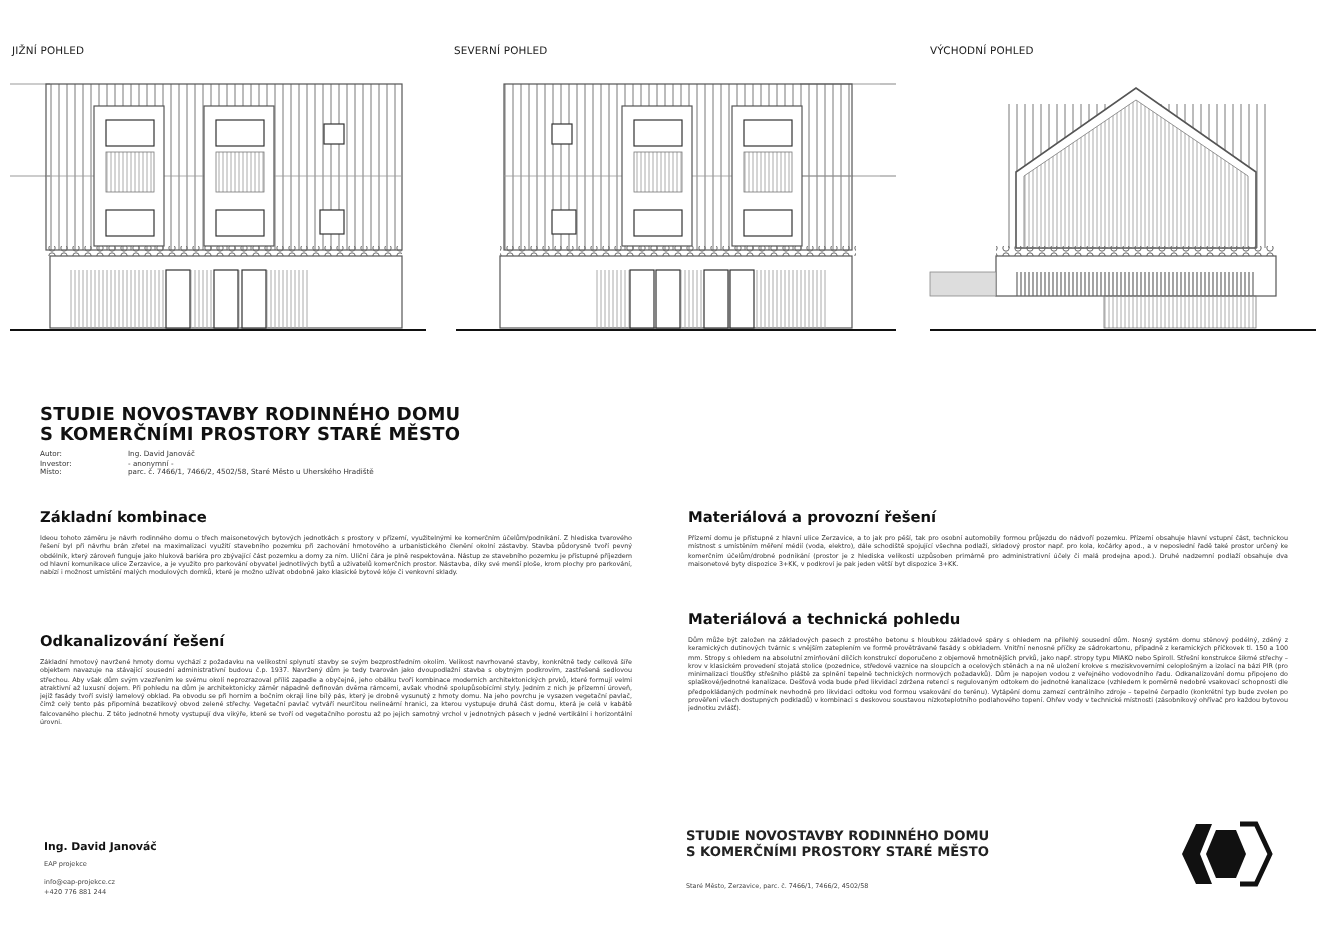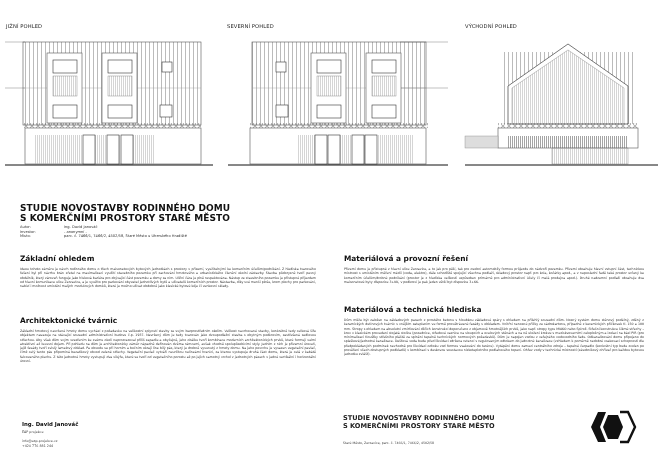--- a/index.html
+++ b/index.html
@@ -150,30 +150,30 @@
   <div class="meta-row">
     <span class="meta-key">Investor:</span>
     <span>- anonymní -</span>
   </div>
   <div class="meta-row">
     <span class="meta-key">Místo:</span>
     <span>parc. č. 7466/1, 7466/2, 4502/58, Staré Město u Uherského Hradiště</span>
   </div>
 </div>
 
-<div class="section-heading" style="left:20px; top:254px">Základní ohledem</div>
+<div class="section-heading" style="left:20px; top:254px">Základní kombinace</div>
 <div class="para" style="left:20px; top:267px; height:34px; overflow:hidden">Ideou tohoto záměru je návrh rodinného domu o třech maisonetových bytových jednotkách s prostory v přízemí, využitelnými ke komerčním účelům/podnikání. Z hlediska tvarového řešení byl při návrhu brán zřetel na maximalizaci využití stavebního pozemku při zachování hmotového a urbanistického členění okolní zástavby. Stavba půdorysně tvoří pevný obdélník, který zároveň funguje jako hluková bariéra pro zbývající část pozemku a domy za ním. Uliční čára je plně respektována. Nástup ze stavebního pozemku je přístupné příjezdem od hlavní komunikace ulice Zerzavice, a je využito pro parkování obyvatel jednotlivých bytů a uživatelů komerčních prostor. Nástavba, díky své menší ploše, krom plochy pro parkování, nabízí i možnost umístění malých modulových domků, které je možno užívat obdobně jako klasické bytové kóje či venkovní sklady.</div>
 
-<div class="section-heading" style="left:20px; top:316px">Architektonické tvárnic</div>
+<div class="section-heading" style="left:20px; top:316px">Odkanalizování řešení</div>
 <div class="para" style="left:20px; top:329px; height:51px; overflow:hidden">Základní hmotový navržené hmoty domu vychází z požadavku na velikostní splynutí stavby se svým bezprostředním okolím. Velikost navrhované stavby, konkrétně tedy celková šíře objektem navazuje na stávající sousední administrativní budovu č.p. 1937. Navržený dům je tedy tvarován jako dvoupodlažní stavba s obytným podkrovím, zastřešená sedlovou střechou. Aby však dům svým vzezřením ke svému okolí neprozrazoval příliš zapadle a obyčejně, jeho obálku tvoří kombinace moderních architektonických prvků, které formují velmi atraktivní až luxusní dojem. Při pohledu na dům je architektonicky záměr nápadně definován dvěma rámcemi, avšak vhodně spolupůsobícími styly. Jedním z nich je přízemní úroveň, jejíž fasády tvoří svislý lamelový obklad. Pa obvodu se při horním a bočním okraji line bílý pás, který je drobně vysunutý z hmoty domu. Na jeho povrchu je vysazen vegetační pavlač, čímž celý tento pás připomíná bezatikový obvod zelené střechy. Vegetační pavlač vytváří neurčitou nelineární hranici, za kterou vystupuje druhá část domu, která je celá v kabátě falcovaného plechu. Z této jednotné hmoty vystupují dva vikýře, které se tvoří od vegetačního porostu až po jejich samotný vrchol v jednotných pásech v jedné vertikální i horizontální úrovni.</div>
 
 <div class="section-heading" style="left:344px; top:254px">Materiálová a provozní řešení</div>
 <div class="para" style="left:344px; top:267px; width:300px; height:26px; overflow:hidden">Přízemí domu je přístupné z hlavní ulice Zerzavice, a to jak pro pěší, tak pro osobní automobily formou průjezdu do nádvoří pozemku. Přízemí obsahuje hlavní vstupní část, technickou místnost s umístěním měření médií (voda, elektro), dále schodiště spojující všechna podlaží, skladový prostor např. pro kola, kočárky apod., a v neposlední řadě také prostor určený ke komerčním účelům/drobné podnikání (prostor je z hlediska velikosti uzpůsoben primárně pro administrativní účely či malá prodejna apod.). Druhé nadzemní podlaží obsahuje dva maisonetové byty dispozice 3+KK, v podkroví je pak jeden větší byt dispozice 3+KK.</div>
 
-<div class="section-heading" style="left:344px; top:305px">Materiálová a technická hlediska</div>
+<div class="section-heading" style="left:344px; top:305px">Materiálová a technická pohledu</div>
 <div class="para" style="left:344px; top:318px; width:300px; height:68px; overflow:hidden">Dům může být založen na základových pasech z prostého betonu s hloubkou základové spáry s ohledem na přilehlý sousední dům. Nosný systém domu stěnový podélný, zděný z keramických dutinových tvárnic s vnějším zateplením ve formě provětrávané fasády s obkladem. Vnitřní nenosné příčky ze sádrokartonu, případně z keramických příčkovek tl. 150 a 100 mm. Stropy s ohledem na absolutní zmírňování dílčích konstrukcí doporučeno z objemově hmotnějších prvků, jako např. stropy typu MIAKO nebo Spiroll. Střešní konstrukce šikmé střechy – krov v klasickém provedení stojatá stolice (pozednice, středové vaznice na sloupcích a ocelových stěnách a na ně uložení krokve s meziskvoverními celoplošným a izolací na bázi PIR (pro minimalizaci tloušťky střešního pláště za splnění tepelně technických normových požadavků). Dům je napojen vodou z veřejného vodovodního řadu. Odkanalizování domu připojeno do splaškové/jednotné kanalizace. Dešťová voda bude před likvidací zdržena retencí s regulovaným odtokem do jednotné kanalizace (vzhledem k poměrně nedobré vsakovací schopnosti dle předpokládaných podmínek nevhodně pro likvidaci odtoku vod formou vsakování do terénu). Vytápění domu zamezí centrálního zdroje – tepelné čerpadlo (konkrétní typ bude zvolen po prověření všech dostupných podkladů) v kombinaci s deskovou soustavou nízkoteplotního podlahového topení. Ohřev vody v technické místnosti (zásobníkový ohřívač pro každou bytovou jednotku zvlášť).</div>
 
 <div class="author-name">Ing. David Janováč</div>
 <div class="author-small" style="top:430px">EAP projekce</div>
 <div class="author-small" style="top:439px">info@eap-projekce.cz</div>
 <div class="author-small" style="top:444px">+420 776 881 244</div>
 
 <div class="footer-title">
   <div>STUDIE NOVOSTAVBY RODINNÉHO DOMU</div>
   <div>S KOMERČNÍMI PROSTORY STARÉ MĚSTO</div>

